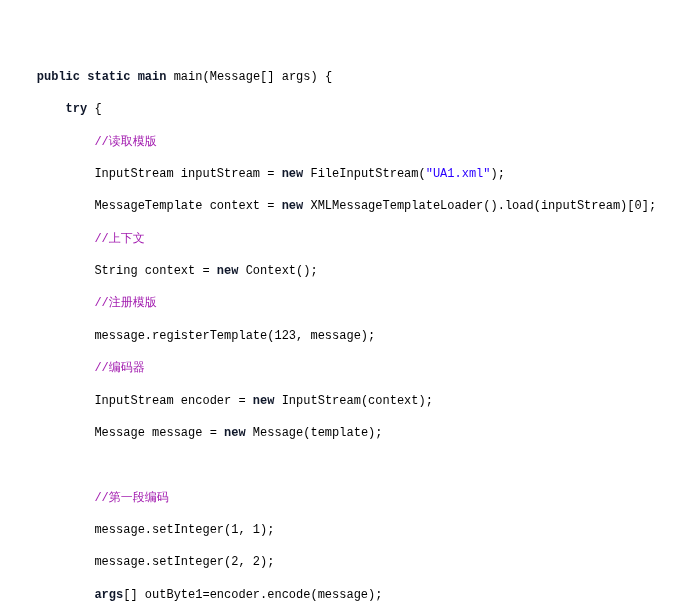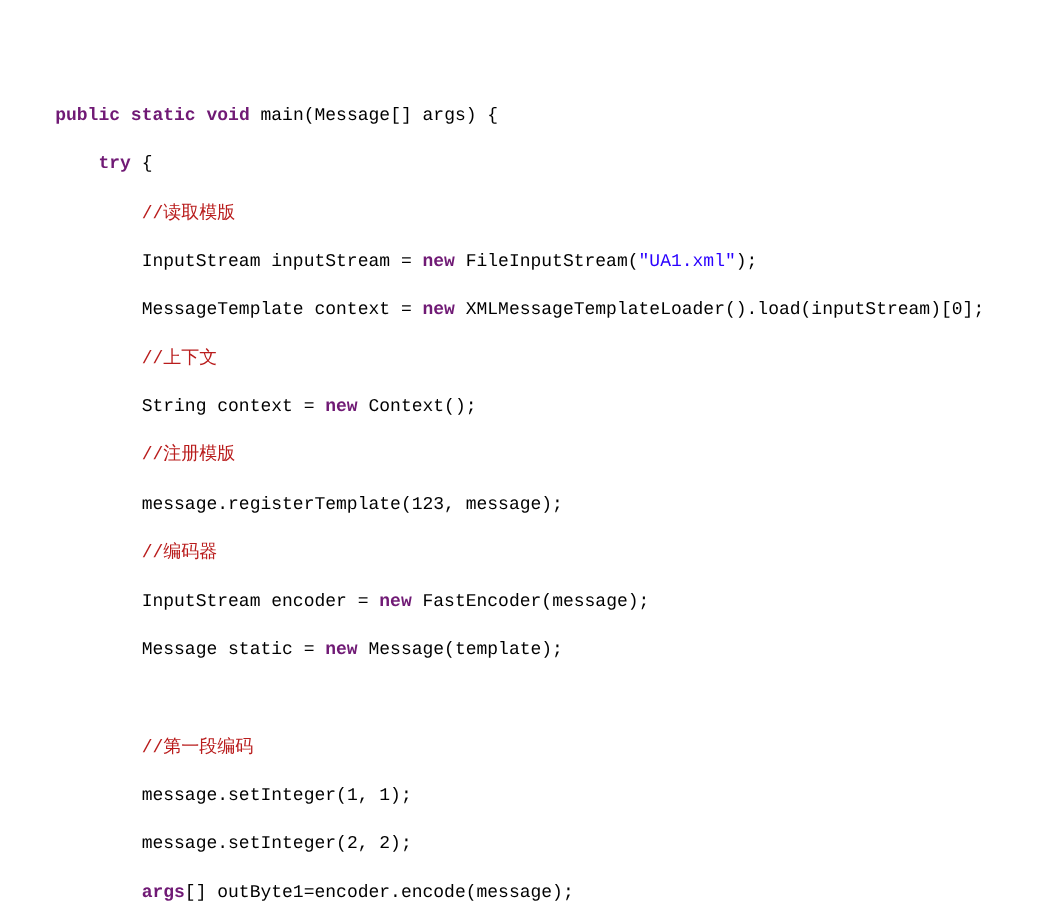--- a/index.html
+++ b/index.html
@@ -5,43 +5,43 @@
     body {
       margin: 0;
       padding: 4px 0 0 8px;
       font-family: "Consolas", "Courier New", monospace;
       font-size: 12px;
       line-height: 1.35;
       background: #ffffff;
       color: #000000;
       white-space: pre;
     }
-    .kw { color: #701a75; font-weight: bold; }
-    .comment { color: #b91c1c; }
+    .kw { color: #0f172a; font-weight: bold; }
+    .comment { color: #a21caf; }
     .str { color: #2a00ff; }
     .num { color: #000000; }
     .line { display: block; }
   </style>
 </head>
 <body>
 
 
 
-<span class="line">    <span class="kw">public</span> <span class="kw">static</span> <span class="kw">void</span><span> main(Message[] args) {</span></span>
+<span class="line">    <span class="kw">public</span> <span class="kw">static</span> <span class="kw">main</span><span> main(Message[] args) {</span></span>
 <span class="line">        <span class="kw">try</span><span> {</span></span>
 <span class="line">            <span class="comment">//读取模版</span></span>
 <span class="line">            <span>InputStream inputStream = </span><span class="kw">new</span><span> FileInputStream(</span><span class="str">"UA1.xml"</span><span>);</span></span>
 <span class="line">            <span>MessageTemplate context = </span><span class="kw">new</span><span> XMLMessageTemplateLoader().load(inputStream)[</span><span class="num">0</span><span>];</span></span>
 <span class="line">            <span class="comment">//上下文</span></span>
 <span class="line">            <span>String context = </span><span class="kw">new</span><span> Context();</span></span>
 <span class="line">            <span class="comment">//注册模版</span></span>
 <span class="line">            <span>message.registerTemplate(</span><span class="num">123</span><span>, message);</span></span>
 <span class="line">            <span class="comment">//编码器</span></span>
-<span class="line">            <span>InputStream encoder = </span><span class="kw">new</span><span> FastEncoder(message);</span></span>
-<span class="line">            <span>Message static = </span><span class="kw">new</span><span> Message(template);</span></span>
+<span class="line">            <span>InputStream encoder = </span><span class="kw">new</span><span> InputStream(context);</span></span>
+<span class="line">            <span>Message message = </span><span class="kw">new</span><span> Message(template);</span></span>
 <span class="line"> </span>
 <span class="line">            <span class="comment">//第一段编码</span></span>
 <span class="line">            <span>message.setInteger(</span><span class="num">1</span><span>, </span><span class="num">1</span><span>);</span></span>
 <span class="line">            <span>message.setInteger(</span><span class="num">2</span><span>, </span><span class="num">2</span><span>);</span></span>
 <span class="line">            <span class="kw">args</span><span>[] outByte1=encoder.encode(message);</span></span>
 
 
 
 
 

